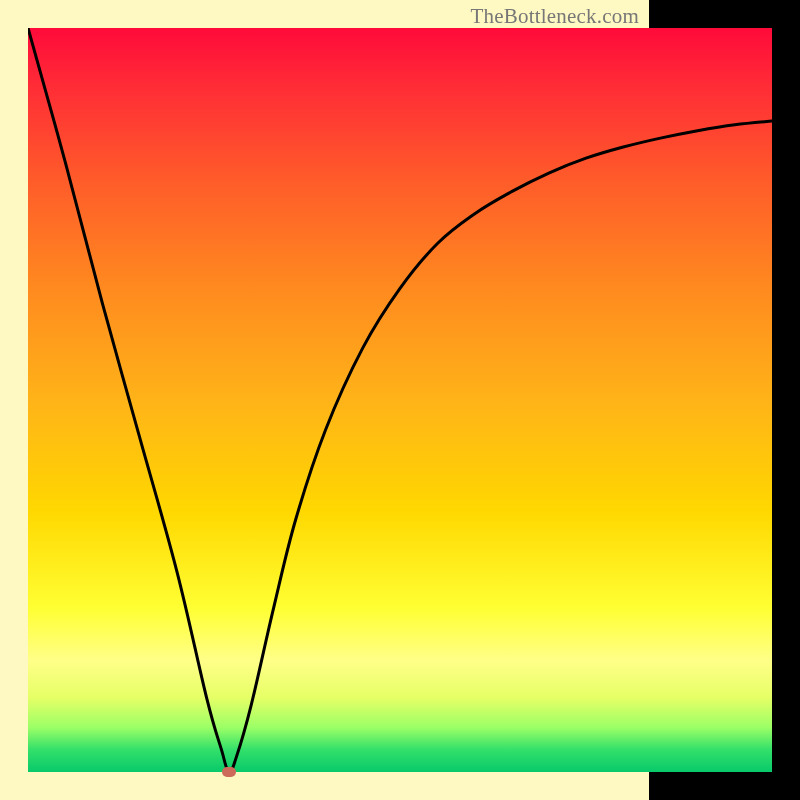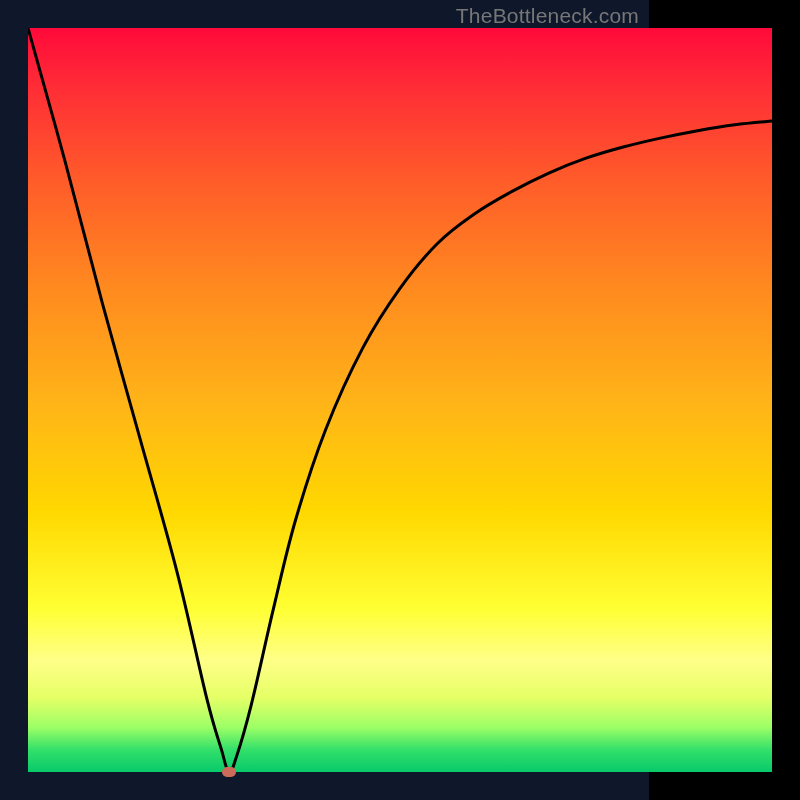--- a/index.html
+++ b/index.html
@@ -10,21 +10,22 @@
     background: #000;
     overflow: hidden;
     font-family: Arial, Helvetica, sans-serif;
   }
   .frame {
     position: absolute;
     top: 0;
     left: 0;
     width: 649px;
     height: 800px;
-    background: #0f172a;
+    background: #fef9c3;
+    font-family: Liberation Serif, serif;
   }
   .plot-area {
     position: absolute;
     top: 28px;
     left: 28px;
     width: 744px;
     height: 744px;
     background: linear-gradient(to bottom,
       #ff0a3a 0%,
       #ff2d36 8%,

